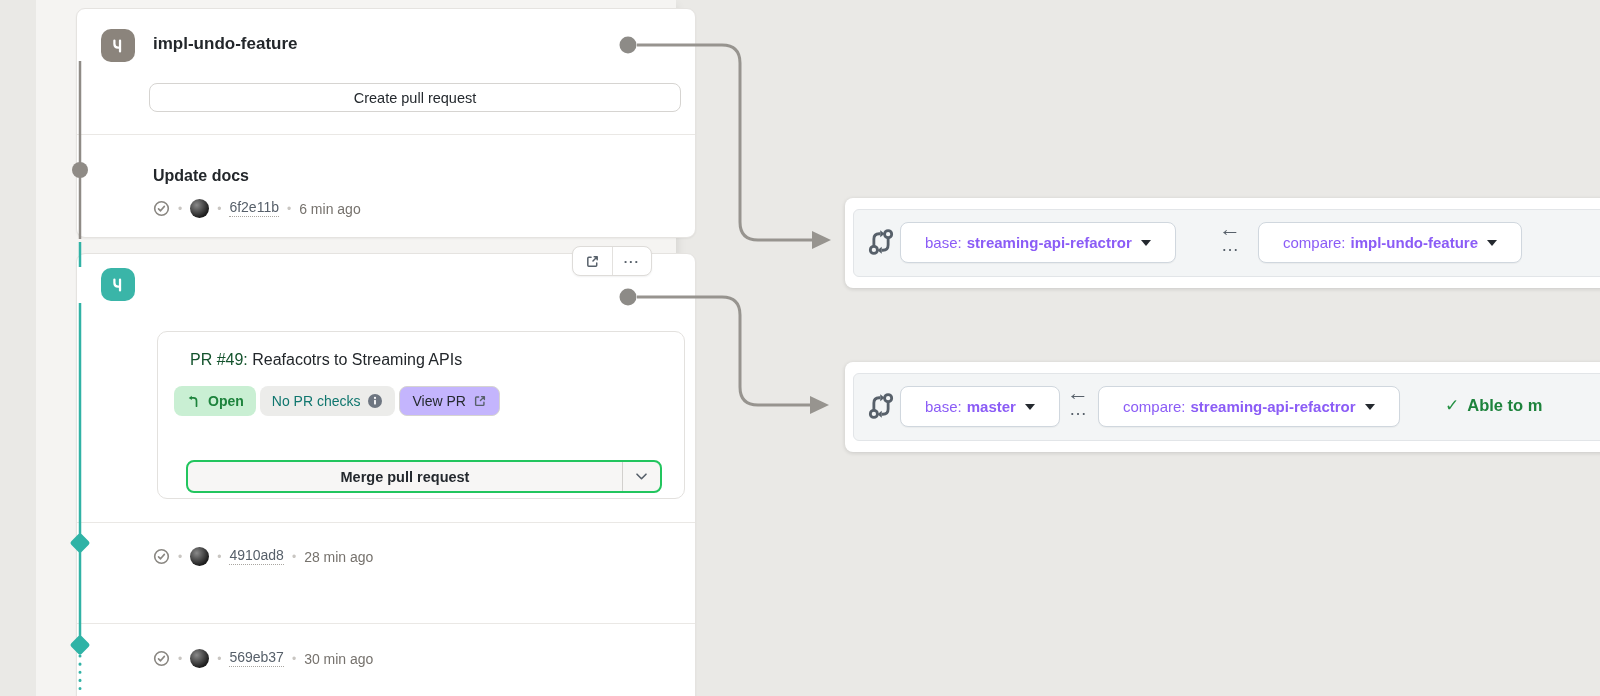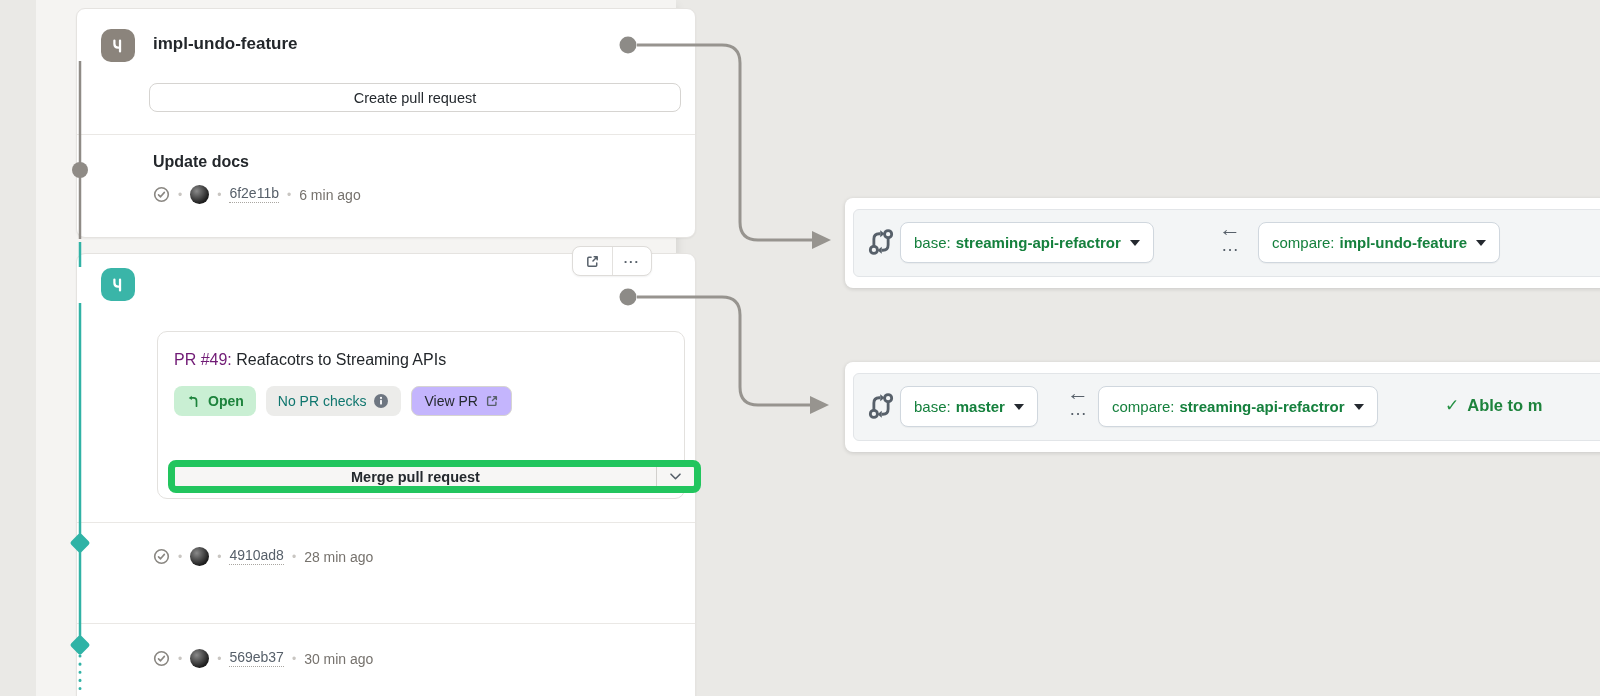--- a/index.html
+++ b/index.html
@@ -44,31 +44,31 @@
   .bullet { color:#c9c6c2; font-size:12px; }
   .avatar { width:19px; height:19px; border-radius:50%;
             background:radial-gradient(circle at 35% 32%, #8a8a8a, #1d1d1d 70%); }
   .hash { color:#57606a; border-bottom:1px dotted #a9a6a1; line-height:1.1; cursor:pointer; }
   
   .prcard {
     position:absolute; left:80px; top:77px; width:528px; height:168px;
     border:1px solid #e3e1de; border-radius:10px; background:#fff;
   }
   .prtitle { position:absolute; left:16px; top:19px; font-size:16px; white-space:nowrap; }
-  .prtitle .lbl { color:#701a75; }
+  .prtitle .lbl { color:#14532d;margin-left:16px; }
   .prtitle .bold { font-weight:400; color:#23272b; }
-  .badges { position:absolute; left:16px; top:54px; display:flex; gap:10px; align-items:center; }
+  .badges { position:absolute; left:16px; top:54px; display:flex; gap:4px; align-items:center; }
   .badge { height:30px; display:inline-flex; align-items:center; gap:7px;
            padding:0 12px; border-radius:8px; font-size:14px; }
   .badge.open { background:#c9efd3; color:#1d833c; font-weight:600; }
   .badge.checks { background:#ececea; color:#0f766e; font-weight:500; }
   .badge.view { background:#c4b5fd; color:#24292e; border:1px solid #d6d4d1; font-weight:500; cursor:pointer; }
   .mergebtn {
-    position:absolute; left:10px; top:128px; width:533px; height:33px;
-    display:flex; border:7px solid #22c55e; border-radius:8px; background:#f7f6f5; overflow:hidden; cursor:pointer;
+    position:absolute; left:28px; top:128px; width:476px; height:33px;
+    display:flex; border:2px solid #22c55e; border-radius:8px; background:#f7f6f5; overflow:hidden; cursor:pointer;
   }
   .mergebtn .main { flex:1; display:flex; align-items:center; justify-content:center;
                     font-size:14.5px; font-weight:600; color:#24292e; }
   .mergebtn .chev { width:38px; border-left:1px solid #d2d0cd; display:flex;
                     align-items:center; justify-content:center; }
   
   .float-actions {
     position:absolute; left:572px; top:246px; width:80px; height:30px; z-index:30;
     background:#fff; border:1px solid #dedcd9; border-radius:8px;
     display:flex; box-shadow:0 1px 2px rgba(0,0,0,.06);
@@ -83,22 +83,22 @@
     position:absolute; left:845px; width:770px; height:90px; background:#fff;
     border-radius:8px; box-shadow:0 1px 4px rgba(0,0,0,.14); z-index:5;
   }
   .cbar .inner {
     position:absolute; left:8px; top:11px; width:762px; height:68px;
     background:#f3f5f6; border:1px solid #e2e5e8; border-radius:6px;
   }
   .cmp-icon { position:absolute; top:29px; left:21px; }
   .selbtn {
     position:absolute; top:24px; height:41px; display:inline-flex; align-items:center;
-    padding:0 13px; background:#fff; border:1px solid #d0d7de; border-radius:8px;
-    font-size:15px; color:#15803d; white-space:nowrap; cursor:pointer;
+    padding:0 24px; background:#fff; border:1px solid #d0d7de; border-radius:8px;
+    font-size:15px; color:#8b5cf6; white-space:nowrap; cursor:pointer;
     box-shadow:0 1px 1px rgba(0,0,0,.04);
   }
   .selbtn b { font-weight:700; margin-left:5px; }
   .caret { width:0; height:0; border-left:5px solid transparent; border-right:5px solid transparent;
            border-top:6px solid #24292f; margin-left:9px; display:inline-block; }
   .arrcol { position:absolute; width:40px; text-align:center; color:#57606a; top:20px; }
   .arrcol .larr { font-size:22px; line-height:1; display:block; }
   .arrcol .ell { font-size:18px; line-height:0.6; display:block; color:#57606a; }
   .mergestatus { position:absolute; top:33px; display:flex; align-items:center; gap:8px;
                  font-size:16.5px; font-weight:700; color:#1d833c; white-space:nowrap; }
@@ -114,21 +114,21 @@
       <svg width="18" height="18" viewBox="0 0 16 16" fill="none" stroke="#ffffff" stroke-width="2" stroke-linecap="round">
         <path d="M4.8 3.2 V6.2 Q4.8 9.4 8 9.4 H9.8 M9.8 3.2 V12.8"></path>
       </svg>
     </span>
     <div class="btitle-row">
       <span class="bold">impl-undo-feature</span>
     </div>
     <button class="cta">Create pull request</button>
     <div class="divider" style="top:125px"></div>
 
-    <div class="commit" style="top:144px">
+    <div class="commit" style="top:158px">
       <div class="ctitle">Update docs</div>
       <div class="cmeta">
         <svg width="17" height="17" viewBox="0 0 16 16" fill="none" stroke="#8a8782" stroke-width="1.5" stroke-linecap="round" stroke-linejoin="round">
           <circle cx="8" cy="8" r="6.4"></circle>
             <path d="M5.2 8.3 l1.9 1.9 3.6-4.2"></path>
         </svg>
         <span class="bullet">•</span>
         <span class="avatar"></span>
         <span class="bullet">•</span>
         <span class="hash">6f2e11b</span>

